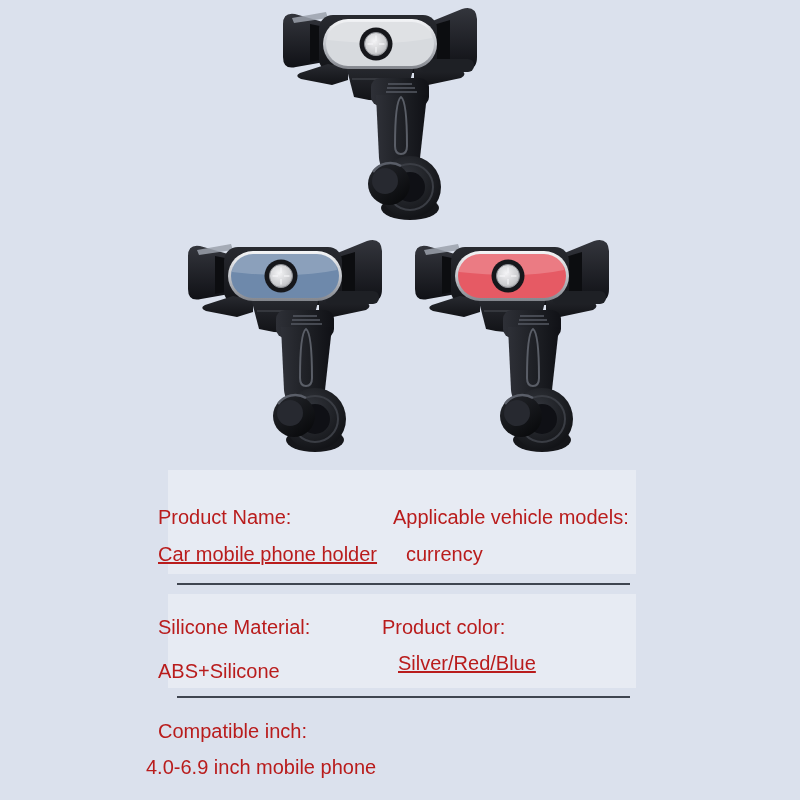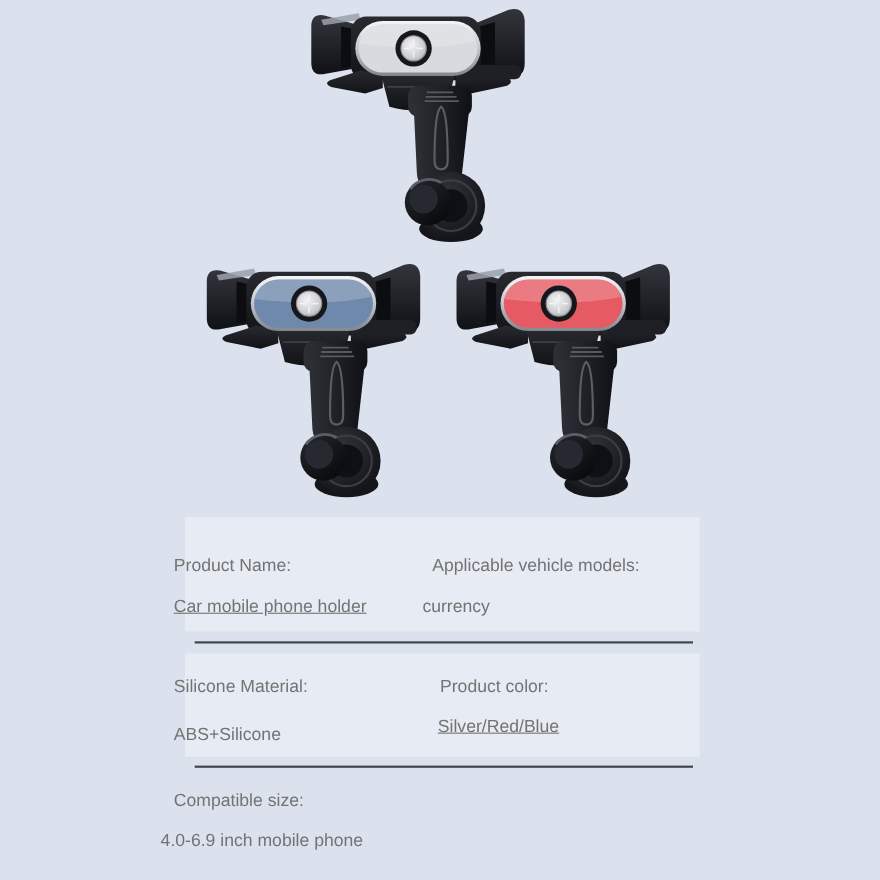--- a/index.html
+++ b/index.html
@@ -26,33 +26,33 @@
 
   .divider{
     position:absolute;left:177px;width:453px;height:2px;
     background:#3f4550;
   }
   .divider.d1{top:583px;}
   .divider.d2{top:696px;}
 
   .spec-text{
     position:absolute;
-    font-size:16px;line-height:1.15;
+    font-size:20px;line-height:1.15;
     white-space:nowrap;
-    color:#737373;
+    color:#b91c1c;
   }
   
   .t-name-label{left:158px;top:506px;}
   .t-name-value{left:158px;top:543px;text-decoration:underline;}
   .t-models-label{left:393px;top:506px;text-align:center;}
-  .t-models-value{left:384px;top:543px;text-align:right;}
+  .t-models-value{left:406px;top:543px;text-align:right;}
   
   .t-material-label{left:158px;top:616px;}
   .t-material-value{left:158px;top:660px;text-align:right;}
-  .t-color-label{left:400px;top:616px;}
+  .t-color-label{left:382px;top:616px;}
   .t-color-value{left:398px;top:652px;text-decoration:underline;}
   
   .t-size-label{left:158px;top:720px;}
   .t-size-value{left:146px;top:756px;}
 
   .defs-svg{position:absolute;width:0;height:0;overflow:hidden;}
 </style>
 </head>
 <body>
 
@@ -178,17 +178,17 @@
 
     <div class="divider d1"></div>
 
     <div class="spec-text t-material-label">Silicone Material:</div>
     <div class="spec-text t-material-value">ABS+Silicone</div>
     <div class="spec-text t-color-label">Product color:</div>
     <div class="spec-text t-color-value">Silver/Red/Blue</div>
 
     <div class="divider d2"></div>
 
-    <div class="spec-text t-size-label">Compatible size:</div>
+    <div class="spec-text t-size-label">Compatible inch:</div>
     <div class="spec-text t-size-value">4.0-6.9 inch mobile phone</div>
 
   </div>
 </div>
 
 </body></html>

